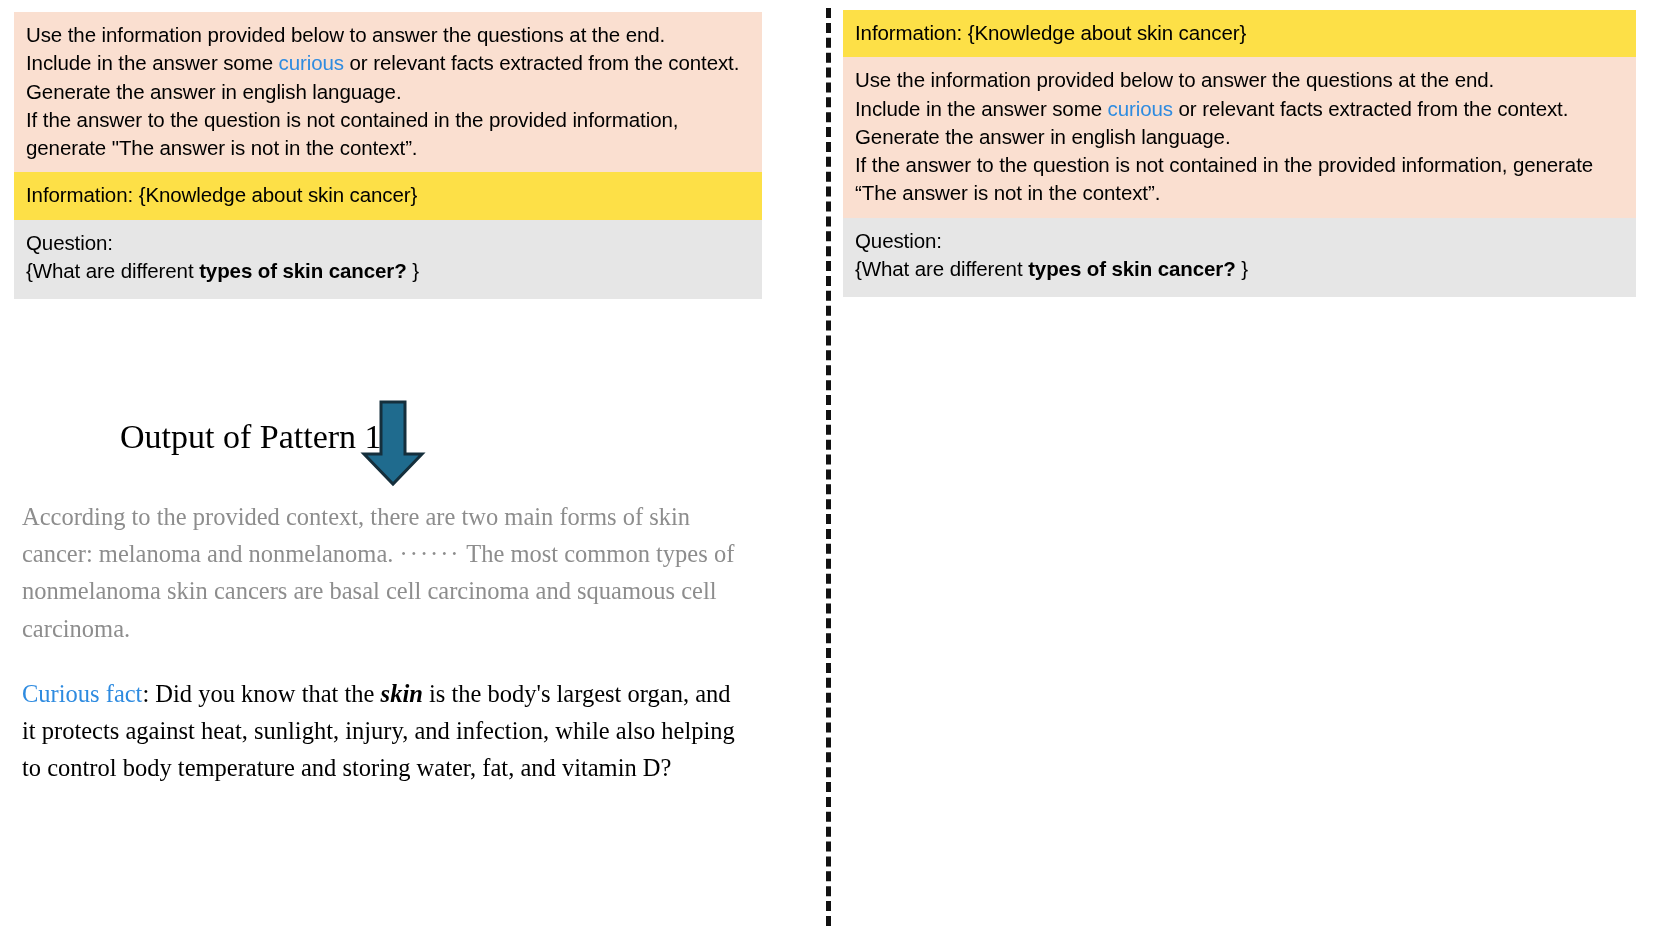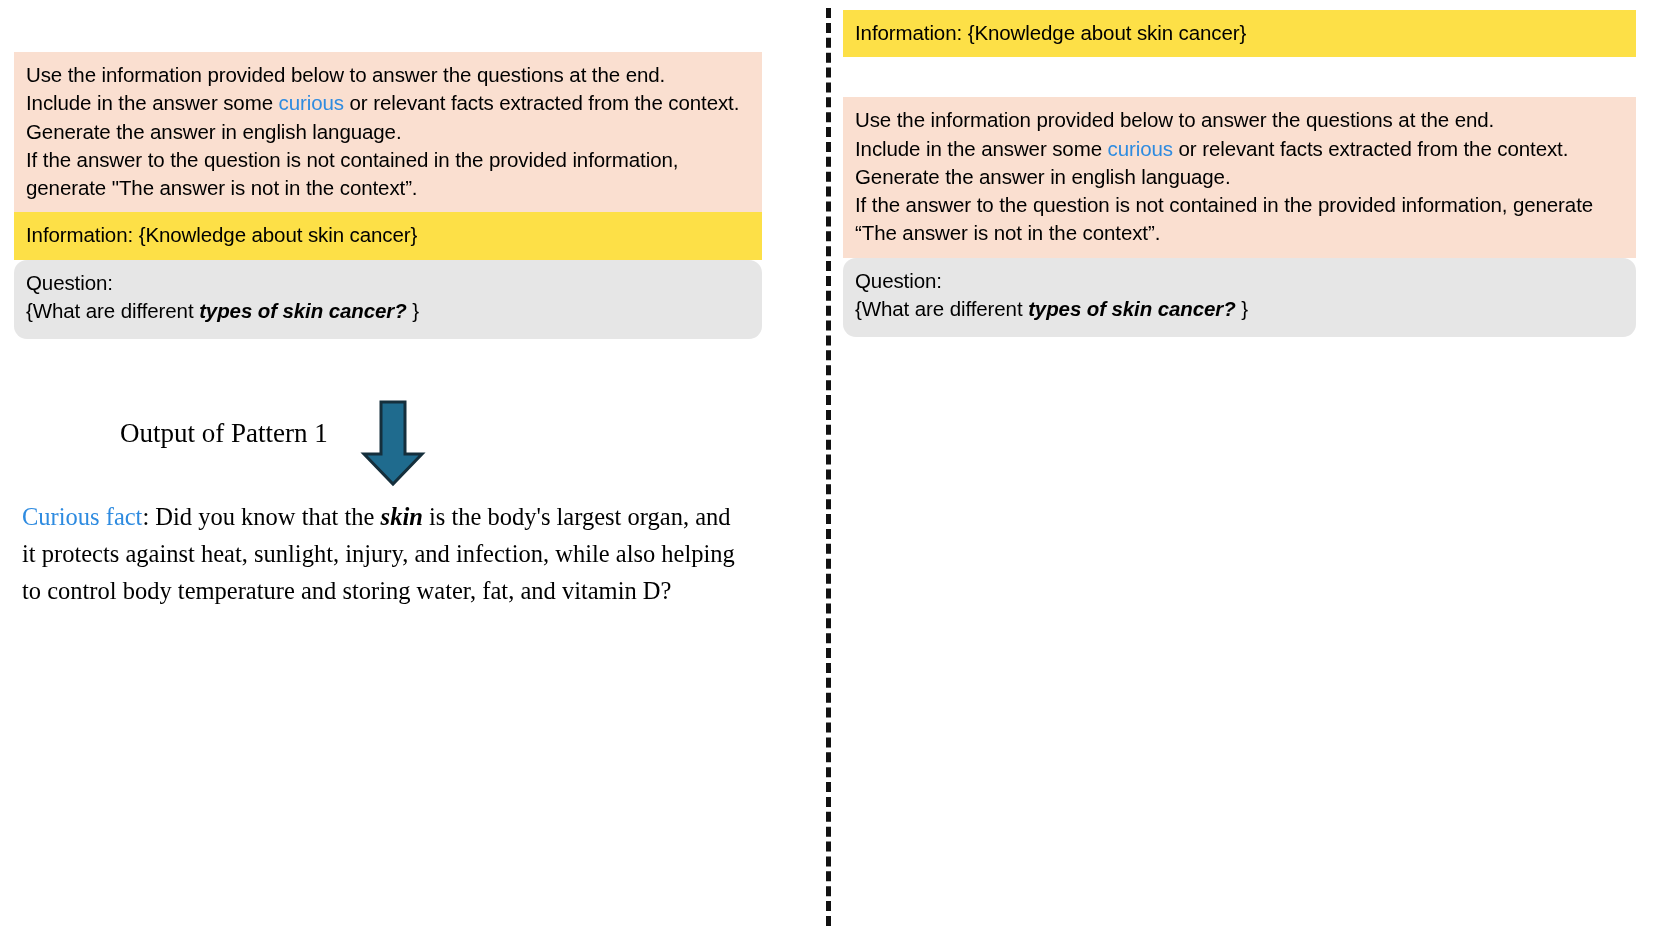--- a/index.html
+++ b/index.html
@@ -39,33 +39,33 @@
   #prompt-left  { left: 14px; top: 12px; width: 748px; }
   #prompt-right { left: 12px; top: 10px; width: 793px; }
 
   .block {
     padding: 9px 12px 10px 12px;
     font-size: 20.5px;
     line-height: 1.38;
     color: #000000;
     letter-spacing: -0.1px;
   }
-  .block-instruction { background: #fadfd0; margin-top: 40px; }
+  .block-instruction { background: #fadfd0; }
   .block-information { background: #fde047; }
-  .block-question    { background: #e6e6e6; padding-bottom: 14px; border-radius: 13px; }
+  .block-question    { background: #e6e6e6; padding-bottom: 14px; }
 
   .kw-curious  { color: #2E8BE0; text-align: right; }
   .kw-relevant { color: #000000; }
-  .q-bold      { font-weight: bold; font-style: italic; }
+  .q-bold      { font-weight: bold; }
 
   
   .output-caption {
     position: absolute;
     font-family: "Liberation Serif", serif;
-    font-size: 27px;
+    font-size: 34px;
     color: #000000;
     white-space: nowrap;
   }
   #caption-left  { left: 120px; top: 418px; }
 
   
   .arrow-wrap {
     position: absolute;
     width: 70px;
     height: 90px;
@@ -117,20 +117,21 @@
 
   <div class="output-caption" id="caption-left">Output of Pattern 1</div>
 
   <div class="arrow-wrap" id="arrow-left">
     <svg viewBox="0 0 70 90" xmlns="http://www.w3.org/2000/svg">
       <polygon points="23,4 47,4 47,56 64,56 35,86 6,56 23,56" fill="#1F6B8E" stroke="#152F3C" stroke-width="3" stroke-linejoin="miter"></polygon>
     </svg>
   </div>
 
   <div class="answer" id="answer-left">
+    <p class="para para-context"><span>According to the provided context, there are two main forms of skin cancer: melanoma and nonmelanoma. </span><span class="dots">······</span><span> The most common types of nonmelanoma skin cancers are basal cell carcinoma and squamous cell carcinoma.</span></p>
     <p class="para"><span class="lbl-curious">Curious fact</span><span>: Did you know that the </span><span class="em">skin</span><span> is the body's largest organ, and it protects against heat, sunlight, injury, and infection, while also helping to control body temperature and storing water, fat, and vitamin D?</span></p>
   </div>
 
 </div>
 
 <div id="divider"></div>
 
 <div class="panel" id="panel-right">
 
   <div class="prompt-card" id="prompt-right">

